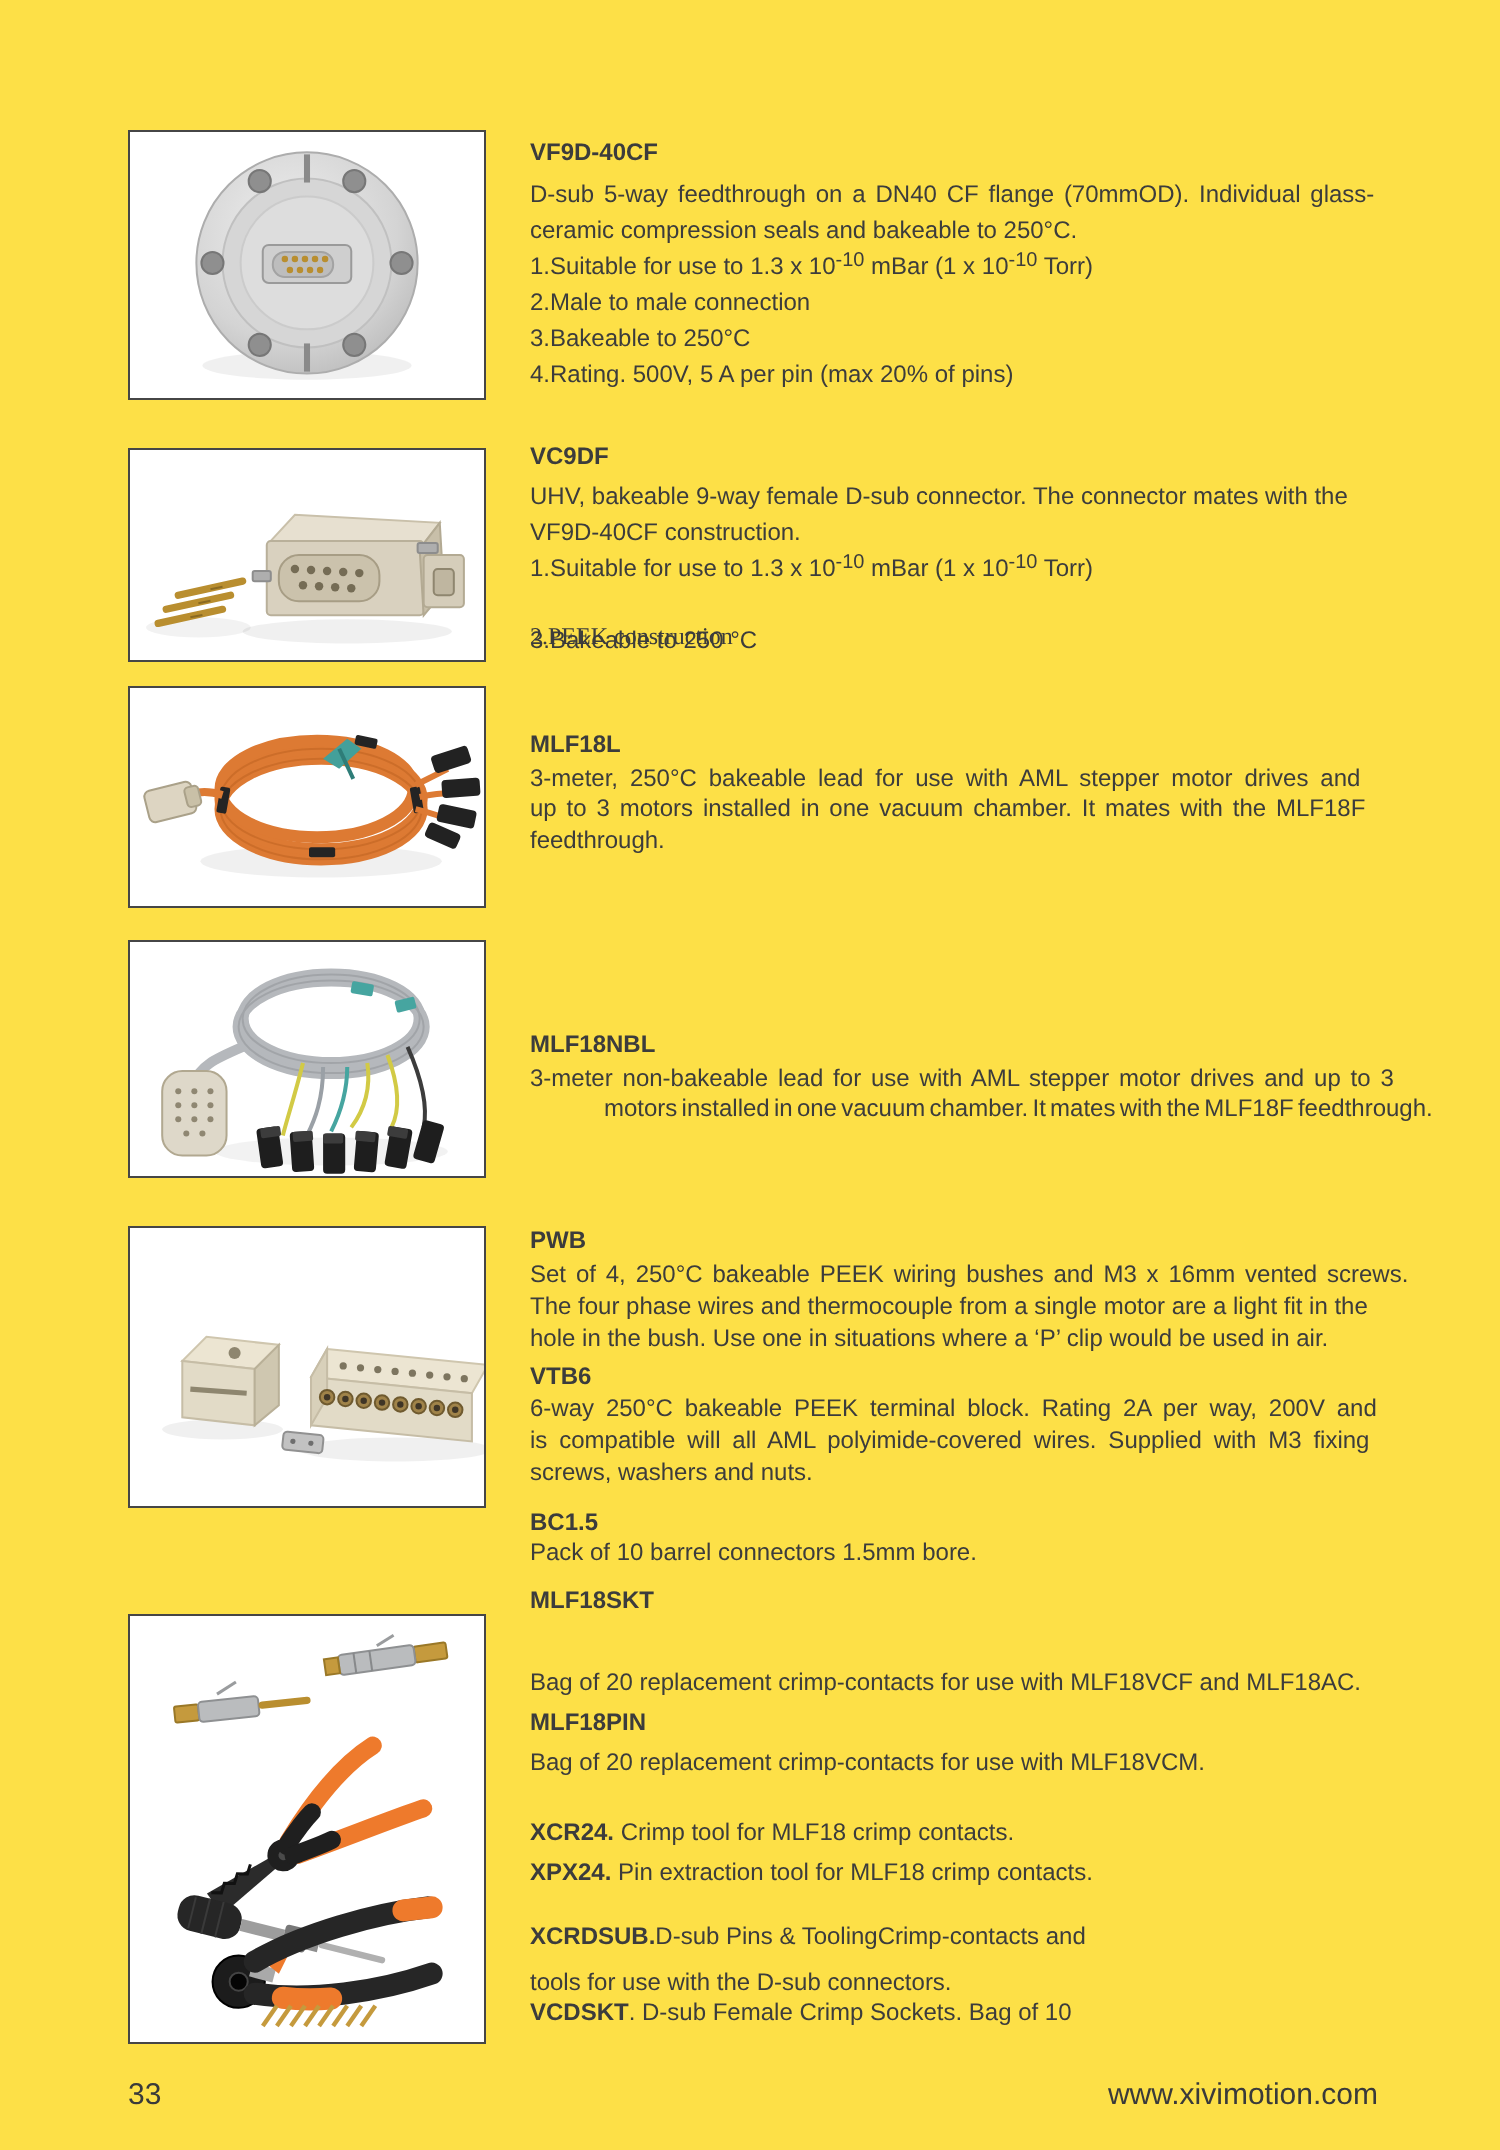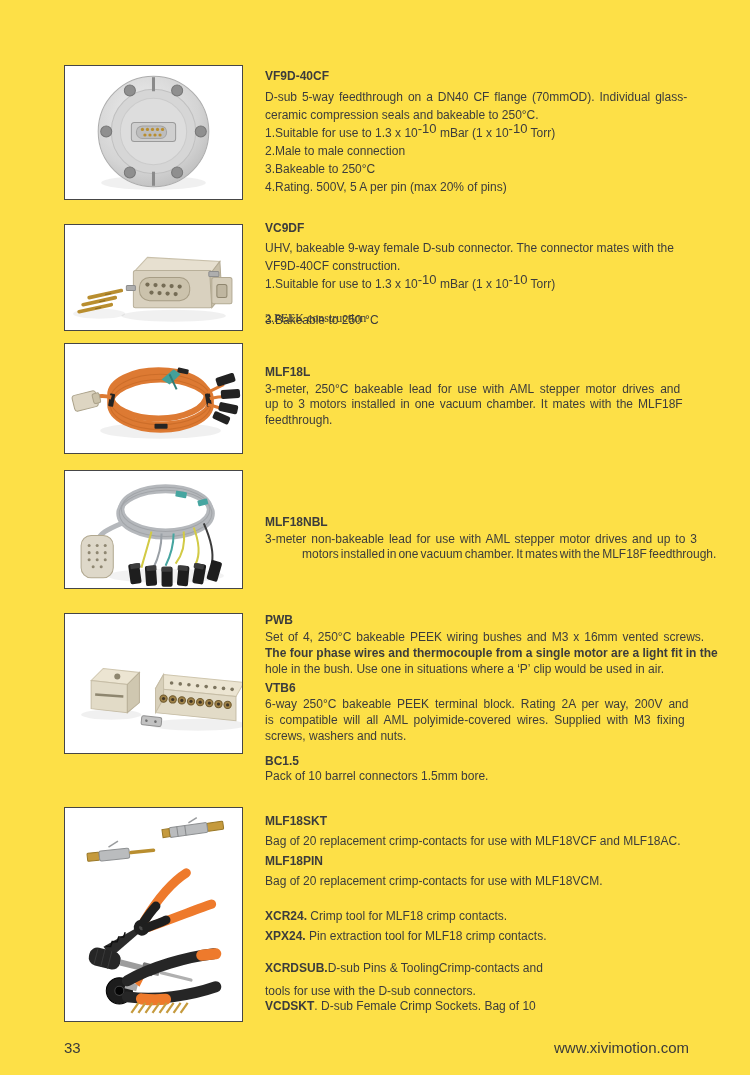--- a/index.html
+++ b/index.html
@@ -12,21 +12,21 @@
     position:absolute;left:64px;width:179px;box-sizing:border-box;
     border:1.5px solid #464646;background:#fff;
   }
   .pbox svg{display:block;width:100%;height:100%;}
   .ln{
     position:absolute;left:265px;width:429px;
     font-size:12px;line-height:13px;color:#3c3c3c;white-space:nowrap;
   }
   .t{font-weight:bold;}
   .ln b{font-weight:bold;}
-  sup{font-size:13px;line-height:0;vertical-align:4px;}
+  sup{font-size:10px;line-height:0;vertical-align:4px;}
   .ws1{word-spacing:1.6px;}
   .ws2{word-spacing:2.6px;}
   .wsn{word-spacing:-1.2px;}
   .foot{position:absolute;font-size:15px;line-height:16px;color:#3a3a3a;white-space:nowrap;}
   section{display:contents;}
 </style>
 </head>
 <body>
 
 <div class="page">
@@ -275,21 +275,21 @@
             <circle cx="143.5" cy="88.5" r="1.6" fill="#3f3526"></circle>
           <circle cx="152.6" cy="89.4" r="3.6" fill="#a08349" stroke="#6f5a2f"></circle>
             <circle cx="152.6" cy="89.4" r="1.6" fill="#3f3526"></circle>
           <circle cx="161.7" cy="90.3" r="3.6" fill="#a08349" stroke="#6f5a2f"></circle>
             <circle cx="161.7" cy="90.3" r="1.6" fill="#3f3526"></circle>
         </g>
       </svg>
     </div>
     <div class="ln t" style="top:614px;">PWB</div>
     <div class="ln ws1" style="top:631px;">Set of 4, 250°C bakeable PEEK wiring bushes and M3 x 16mm vented screws.</div>
-    <div class="ln" style="top:647px;font-weight:bold;">The four phase wires and thermocouple from a single motor are a light fit in the</div>
+    <div class="ln" style="top:647px;">The four phase wires and thermocouple from a single motor are a light fit in the</div>
     <div class="ln" style="top:663px;">hole in the bush. Use one in situations where a ‘P’ clip would be used in air.</div>
     <div class="ln t" style="top:682px;">VTB6</div>
     <div class="ln ws2" style="top:698px;">6-way 250°C bakeable PEEK terminal block. Rating 2A per way, 200V and</div>
     <div class="ln ws2" style="top:714px;">is compatible will all AML polyimide-covered wires. Supplied with M3 fixing</div>
     <div class="ln" style="top:730px;">screws, washers and nuts.</div>
     <div class="ln t" style="top:755px;">BC1.5</div>
     <div class="ln" style="top:770px;">Pack of 10 barrel connectors 1.5mm bore.</div>
   </section>
 
   
@@ -345,21 +345,21 @@
             <line x1="73" y1="204" x2="80" y2="194"></line>
           <line x1="80" y1="204" x2="87" y2="194"></line>
             <line x1="87" y1="204" x2="94" y2="194"></line>
           <line x1="94" y1="204" x2="101" y2="194"></line>
             <line x1="101" y1="204" x2="108" y2="194"></line>
           <line x1="108" y1="204" x2="115" y2="194"></line>
             <line x1="115" y1="204" x2="122" y2="194"></line>
         </g>
       </svg>
     </div>
-    <div class="ln t" style="top:815px;">MLF18SKT</div>
+    <div class="ln t" style="top:794px;">MLF18SKT</div>
     <div class="ln" style="top:835px;">Bag of 20 replacement crimp-contacts for use with MLF18VCF and MLF18AC.</div>
     <div class="ln t" style="top:855px;">MLF18PIN</div>
     <div class="ln" style="top:875px;">Bag of 20 replacement crimp-contacts for use with MLF18VCM.</div>
     <div class="ln" style="top:910px;"><b>XCR24.</b><span> Crimp tool for MLF18 crimp contacts.</span></div>
     <div class="ln" style="top:930px;"><b>XPX24.</b><span> Pin extraction tool for MLF18 crimp contacts.</span></div>
     <div class="ln" style="top:962px;"><b>XCRDSUB.</b><span>D-sub Pins &amp; ToolingCrimp-contacts and</span></div>
     <div class="ln" style="top:985px;">tools for use with the D-sub connectors.</div>
     <div class="ln" style="top:1000px;"><b>VCDSKT</b><span>. D-sub Female Crimp Sockets. Bag of 10</span></div>
   </section>
 

